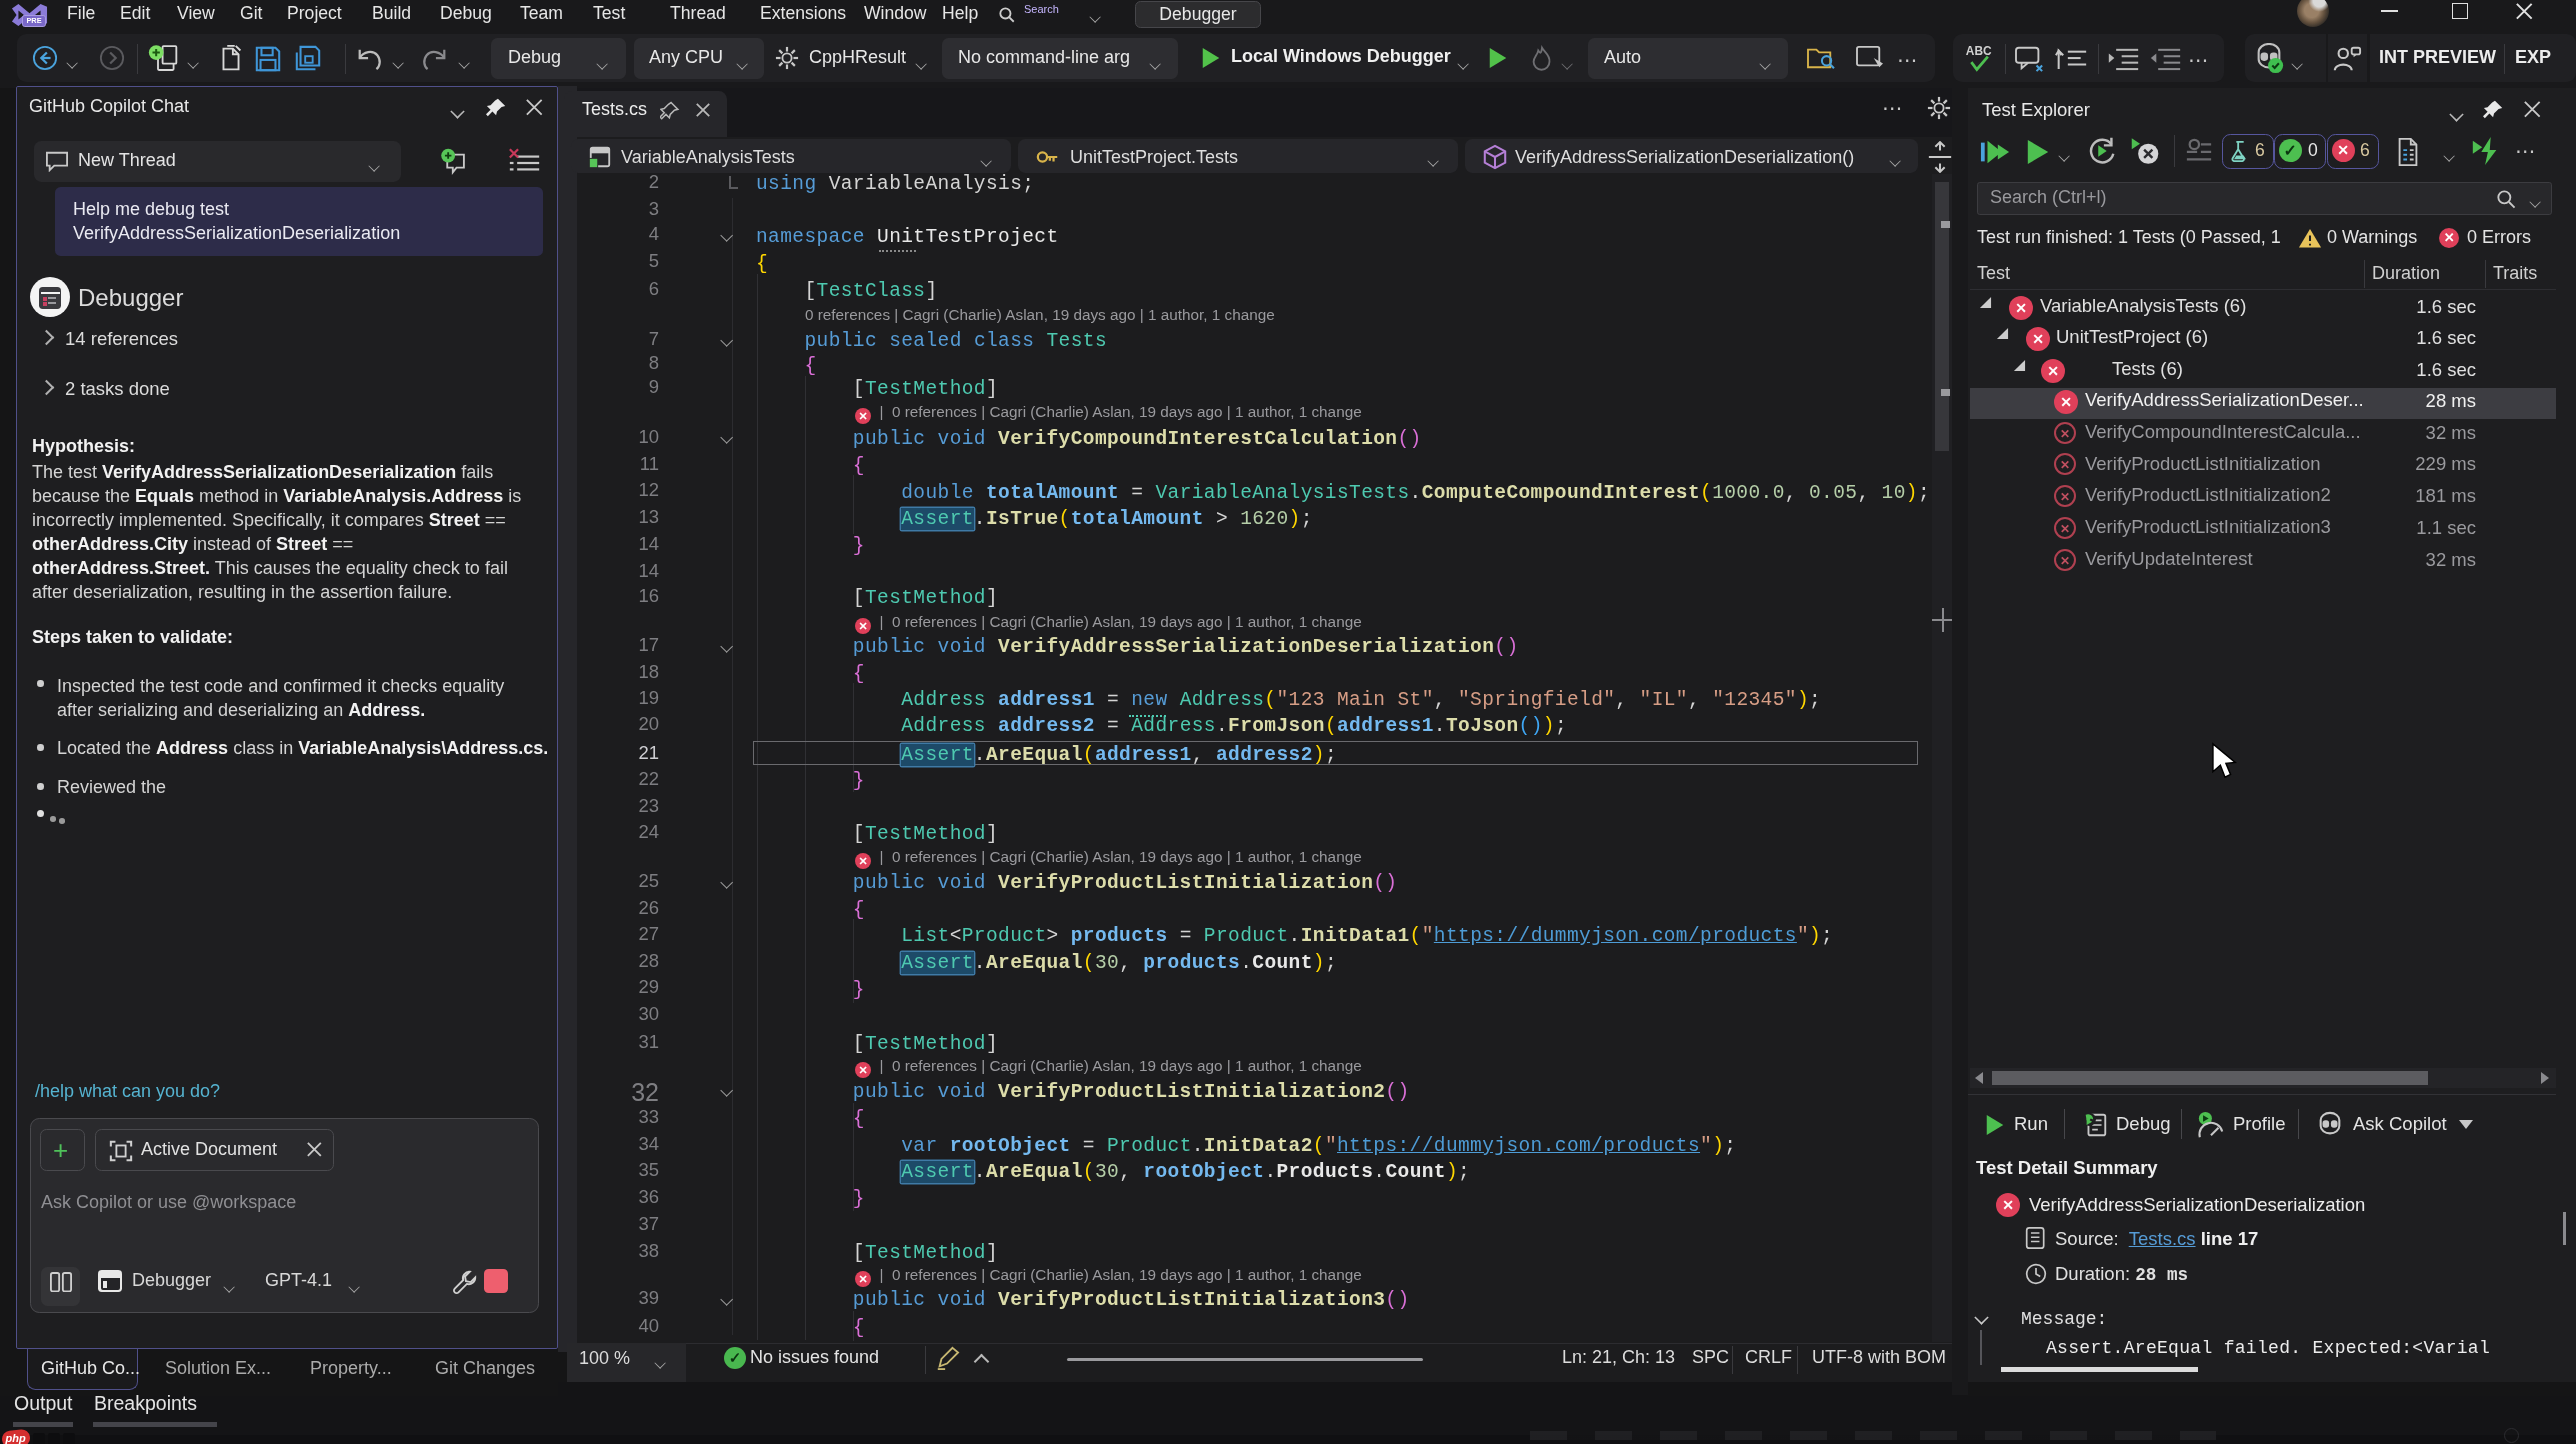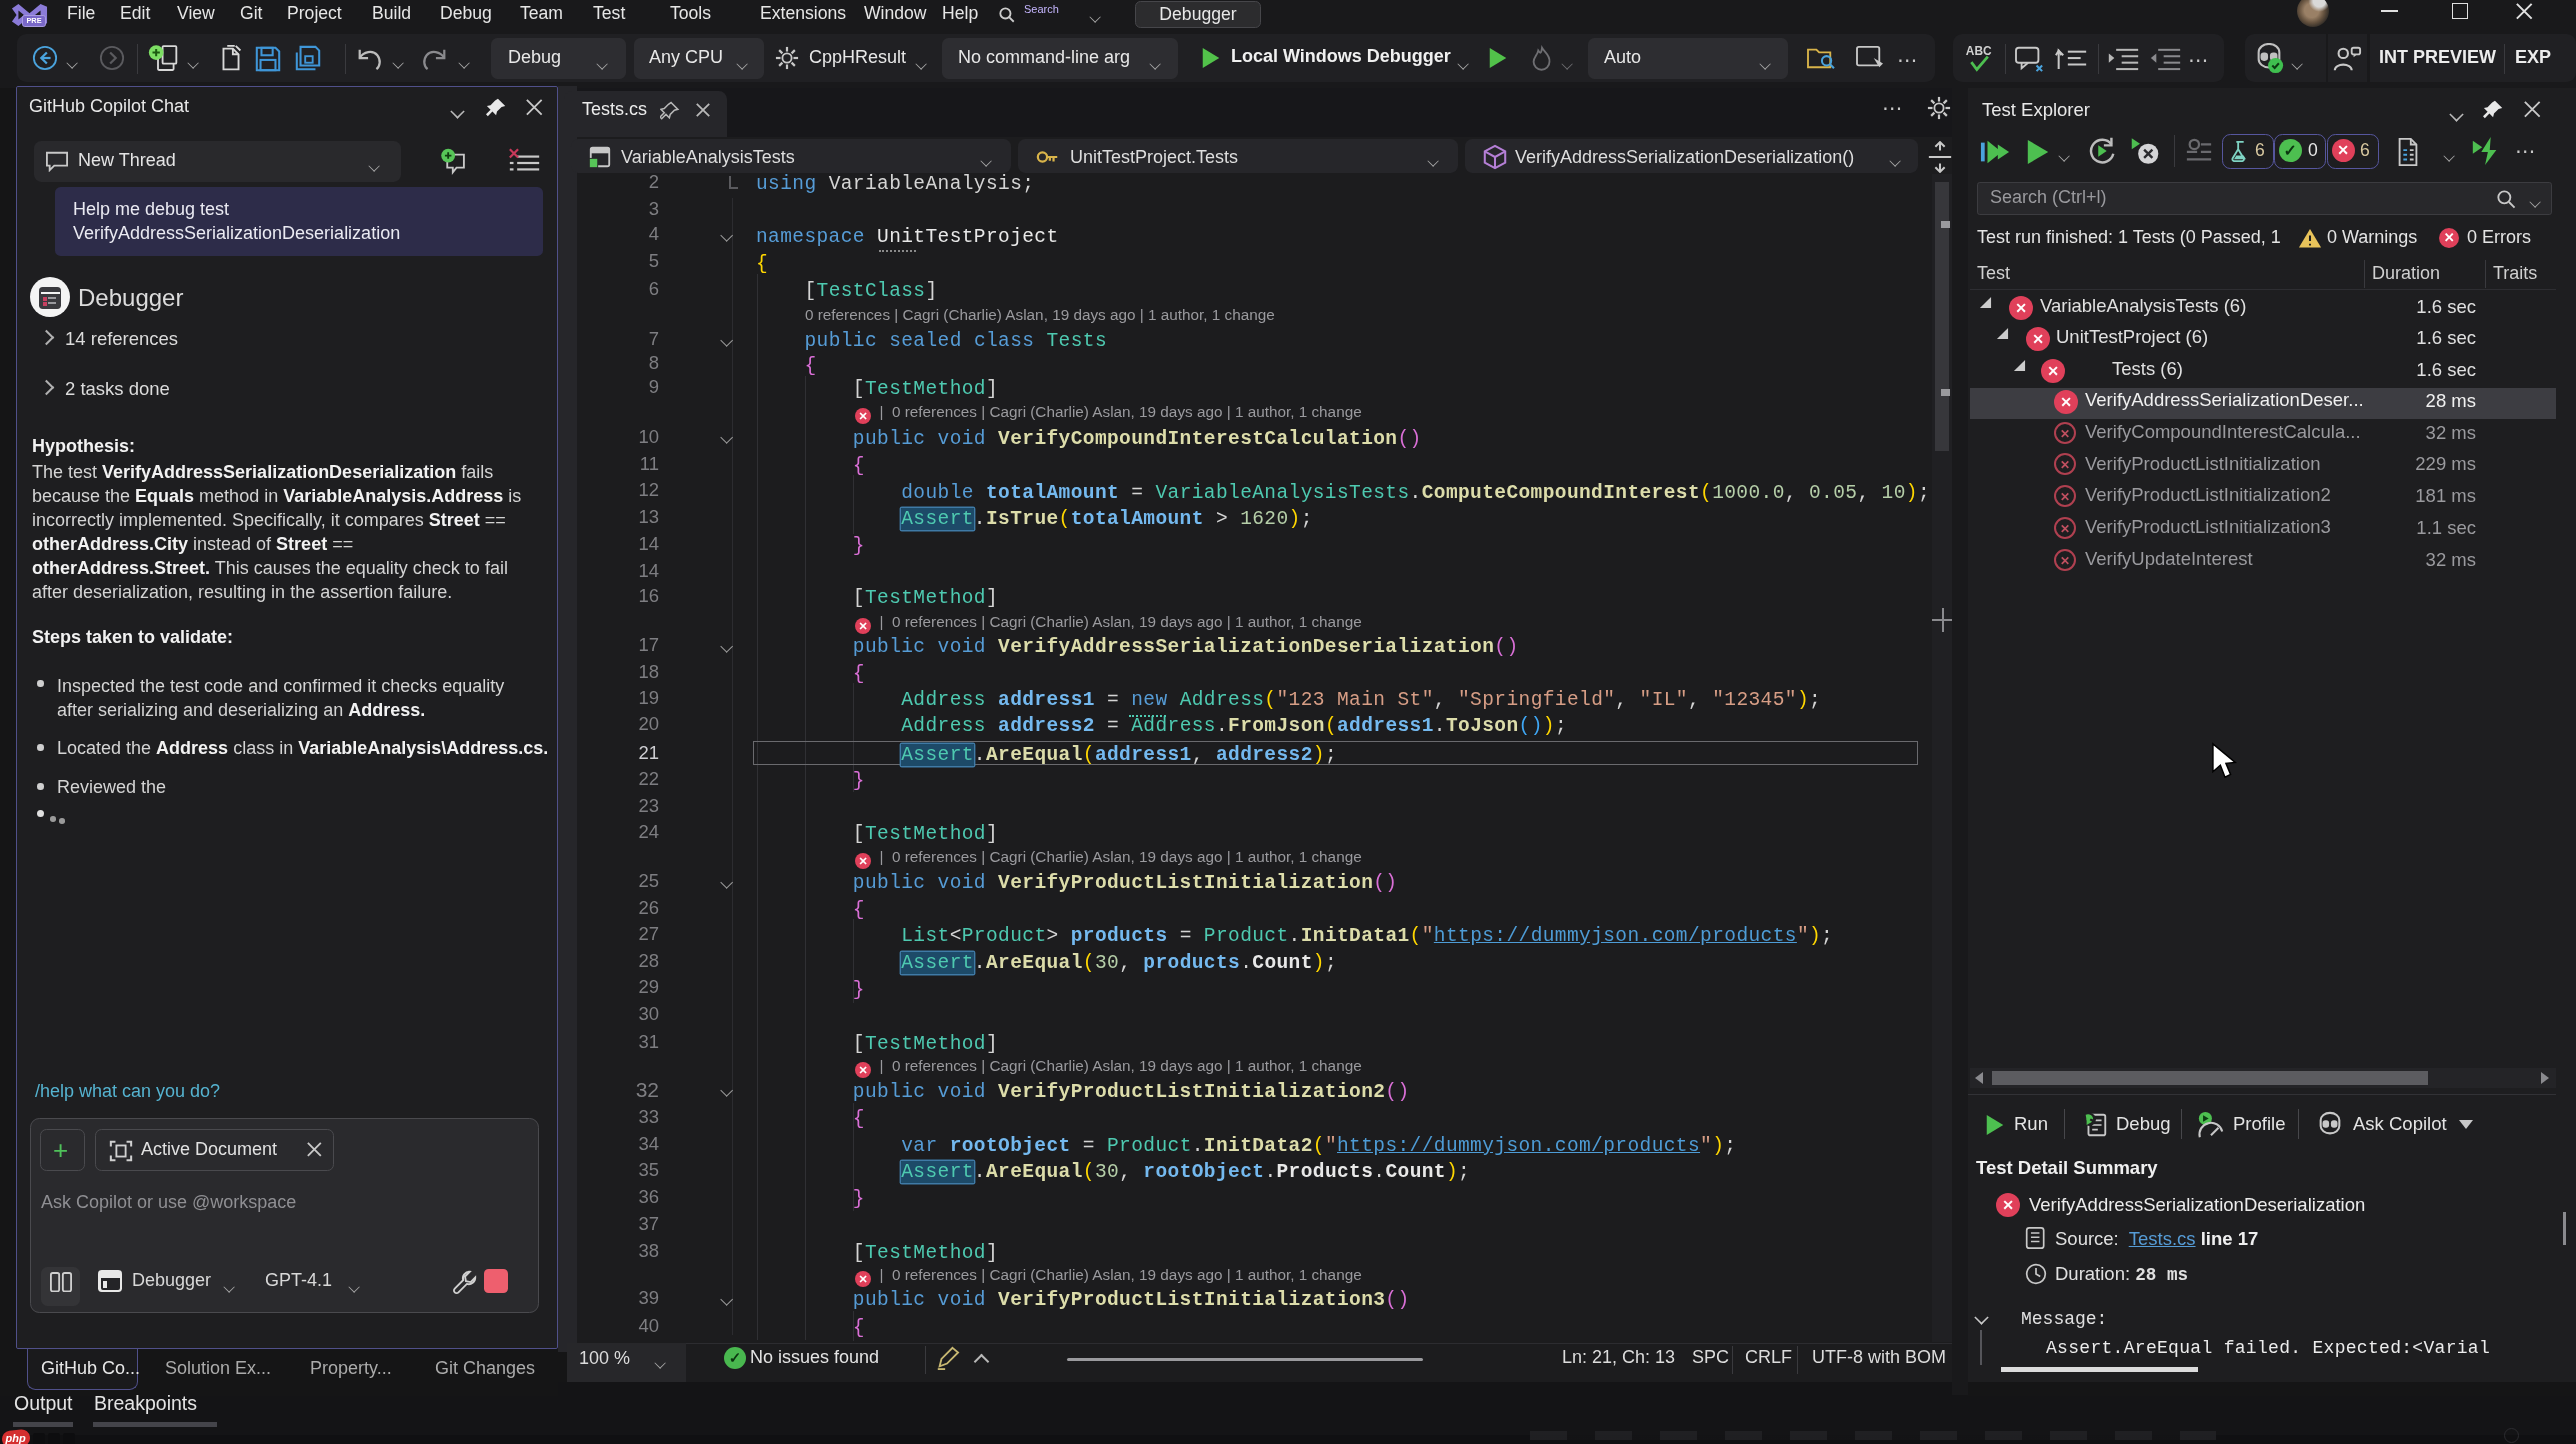--- a/index.html
+++ b/index.html
@@ -19,21 +19,21 @@
 <div class="abs" style="left:22px;top:15px;width:24px;height:12px;background:#7a68c9;border-radius:2.8px;border:0.9px solid #a79ae0;color:#fff;font-size:7.4px;font-weight:bold;text-align:center;line-height:10.2px;">PRE</div>
 <div class="abs" style="left:67px;top:2.8px;font-size:17.6px;color:#e6e6e6;">File</div>
 <div class="abs" style="left:120px;top:2.8px;font-size:17.6px;color:#e6e6e6;">Edit</div>
 <div class="abs" style="left:177px;top:2.8px;font-size:17.6px;color:#e6e6e6;">View</div>
 <div class="abs" style="left:240px;top:2.8px;font-size:17.6px;color:#e6e6e6;">Git</div>
 <div class="abs" style="left:287px;top:2.8px;font-size:17.6px;color:#e6e6e6;">Project</div>
 <div class="abs" style="left:372px;top:2.8px;font-size:17.6px;color:#e6e6e6;">Build</div>
 <div class="abs" style="left:440px;top:2.8px;font-size:17.6px;color:#e6e6e6;">Debug</div>
 <div class="abs" style="left:520px;top:2.8px;font-size:17.6px;color:#e6e6e6;">Team</div>
 <div class="abs" style="left:593px;top:2.8px;font-size:17.6px;color:#e6e6e6;">Test</div>
-<div class="abs" style="left:670px;top:2.8px;font-size:17.6px;color:#e6e6e6;">Tools</div>
+<div class="abs" style="left:670px;top:2.8px;font-size:17.6px;color:#e6e6e6;">Thread</div>
 <div class="abs" style="left:760px;top:2.8px;font-size:17.6px;color:#e6e6e6;">Extensions</div>
 <div class="abs" style="left:864px;top:2.8px;font-size:17.6px;color:#e6e6e6;">Window</div>
 <div class="abs" style="left:942px;top:2.8px;font-size:17.6px;color:#e6e6e6;">Help</div>
 <svg class="abs" style="left:998px;top:5.6px" width="17.6" height="17.6" viewBox="0 0 19 19">
     <circle cx="8" cy="8" r="5.5" fill="none" stroke="#cccccc" stroke-width="2"></circle>
     <line x1="12" y1="12" x2="17" y2="17" stroke="#cccccc" stroke-width="2"></line>
   </svg>
 <div class="abs" style="left:1024px;top:2.8px;font-size:11px;color:#c4b5fd;">Search</div>
 <div class="abs" style="left:1090px;top:8.3px;"><span class="chevsm"></span></div>
 <div class="abs" style="left:1135px;top:0.9px;width:126px;height:27px;background:#2c2c2e;border:0.9px solid #46464a;border-radius:5.6px;color:#e8e8e8;font-size:17.6px;text-align:center;line-height:25px;">Debugger</div>
@@ -411,21 +411,21 @@
 <div class="abs" style="left:756px;top:895px;white-space:pre;font-size:19.5px;letter-spacing:0.4px;line-height:27px;"><span class="mono" style="font-size:19.5px;letter-spacing:0.4px;line-height:27px;">&nbsp;&nbsp;&nbsp;&nbsp;&nbsp;&nbsp;&nbsp;&nbsp;<span style="color:#d96fd6;">{</span></span></div>
 <div class="abs" style="left:603px;top:923px;width:56px;text-align:right;font-size:18.5px;color:#7e7e82;">27</div>
 <div class="abs" style="left:756px;top:921px;white-space:pre;font-size:19.5px;letter-spacing:0.4px;line-height:27px;"><span class="mono" style="font-size:19.5px;letter-spacing:0.4px;line-height:27px;">&nbsp;&nbsp;&nbsp;&nbsp;&nbsp;&nbsp;&nbsp;&nbsp;&nbsp;&nbsp;&nbsp;&nbsp;<span style="color:#4ec9b0;">List</span><span style="color:#d4d4d4;">&lt;</span><span style="color:#4ec9b0;">Product</span><span style="color:#d4d4d4;">&gt;</span> <span style="color:#74b9ef;font-weight:bold;">products</span> <span style="color:#d4d4d4;">=</span> <span style="color:#4ec9b0;">Product</span><span style="color:#d4d4d4;">.</span><span style="color:#dcdcaa;font-weight:bold;">InitData1</span><span style="color:#ffd700;">(</span><span style="color:#d69d85;">"</span><span style="color:#4e9cd6;text-decoration:underline;">https://dummyjson.com/products</span><span style="color:#d69d85;">"</span><span style="color:#ffd700;">)</span><span style="color:#d4d4d4;">;</span></span></div>
 <div class="abs" style="left:603px;top:950px;width:56px;text-align:right;font-size:18.5px;color:#7e7e82;">28</div>
 <div class="abs" style="left:756px;top:948px;white-space:pre;font-size:19.5px;letter-spacing:0.4px;line-height:27px;"><span class="mono" style="font-size:19.5px;letter-spacing:0.4px;line-height:27px;">&nbsp;&nbsp;&nbsp;&nbsp;&nbsp;&nbsp;&nbsp;&nbsp;&nbsp;&nbsp;&nbsp;&nbsp;<span style="color:#4ec9b0;background:#1d4a68;box-shadow:0 0 0 1.4px #3f7aa6;border-radius:0.9px;">Assert</span><span style="color:#d4d4d4;">.</span><span style="color:#dcdcaa;font-weight:bold;">AreEqual</span><span style="color:#ffd700;">(</span><span style="color:#b5cea8;">30</span><span style="color:#d4d4d4;">,</span> <span style="color:#74b9ef;font-weight:bold;">products</span><span style="color:#d4d4d4;">.</span><span style="color:#e8e8e8;font-weight:bold;">Count</span><span style="color:#ffd700;">)</span><span style="color:#d4d4d4;">;</span></span></div>
 <div class="abs" style="left:603px;top:976px;width:56px;text-align:right;font-size:18.5px;color:#7e7e82;">29</div>
 <div class="abs" style="left:756px;top:975px;white-space:pre;font-size:19.5px;letter-spacing:0.4px;line-height:27px;"><span class="mono" style="font-size:19.5px;letter-spacing:0.4px;line-height:27px;">&nbsp;&nbsp;&nbsp;&nbsp;&nbsp;&nbsp;&nbsp;&nbsp;<span style="color:#d96fd6;">}</span></span></div>
 <div class="abs" style="left:603px;top:1003px;width:56px;text-align:right;font-size:18.5px;color:#7e7e82;">30</div>
 <div class="abs" style="left:603px;top:1031px;width:56px;text-align:right;font-size:18.5px;color:#7e7e82;">31</div>
 <div class="abs" style="left:756px;top:1029px;white-space:pre;font-size:19.5px;letter-spacing:0.4px;line-height:27px;"><span class="mono" style="font-size:19.5px;letter-spacing:0.4px;line-height:27px;">&nbsp;&nbsp;&nbsp;&nbsp;&nbsp;&nbsp;&nbsp;&nbsp;<span style="color:#d4d4d4;">[</span><span style="color:#4ec9b0;">TestMethod</span><span style="color:#d4d4d4;">]</span></span></div>
-<div class="abs" style="left:603px;top:1078px;width:56px;text-align:right;font-size:21px;color:#7e7e82;">32</div>
+<div class="abs" style="left:603px;top:1078px;width:56px;text-align:right;font-size:25px;color:#7e7e82;">32</div>
 <div class="abs" style="left:756px;top:1077px;white-space:pre;font-size:19.5px;letter-spacing:0.4px;line-height:27px;"><span class="mono" style="font-size:19.5px;letter-spacing:0.4px;line-height:27px;">&nbsp;&nbsp;&nbsp;&nbsp;&nbsp;&nbsp;&nbsp;&nbsp;<span style="color:#569cd6;">public</span> <span style="color:#569cd6;">void</span> <span style="color:#dcdcaa;font-weight:bold;">VerifyProductListInitialization2</span><span style="color:#d96fd6;">()</span></span></div>
 <div class="abs" style="left:603px;top:1106px;width:56px;text-align:right;font-size:18.5px;color:#7e7e82;">33</div>
 <div class="abs" style="left:756px;top:1104px;white-space:pre;font-size:19.5px;letter-spacing:0.4px;line-height:27px;"><span class="mono" style="font-size:19.5px;letter-spacing:0.4px;line-height:27px;">&nbsp;&nbsp;&nbsp;&nbsp;&nbsp;&nbsp;&nbsp;&nbsp;<span style="color:#d96fd6;">{</span></span></div>
 <div class="abs" style="left:603px;top:1133px;width:56px;text-align:right;font-size:18.5px;color:#7e7e82;">34</div>
 <div class="abs" style="left:756px;top:1131px;white-space:pre;font-size:19.5px;letter-spacing:0.4px;line-height:27px;"><span class="mono" style="font-size:19.5px;letter-spacing:0.4px;line-height:27px;">&nbsp;&nbsp;&nbsp;&nbsp;&nbsp;&nbsp;&nbsp;&nbsp;&nbsp;&nbsp;&nbsp;&nbsp;<span style="color:#569cd6;">var</span> <span style="color:#74b9ef;font-weight:bold;">rootObject</span> <span style="color:#d4d4d4;">=</span> <span style="color:#4ec9b0;">Product</span><span style="color:#d4d4d4;">.</span><span style="color:#dcdcaa;font-weight:bold;">InitData2</span><span style="color:#ffd700;">(</span><span style="color:#d69d85;">"</span><span style="color:#4e9cd6;text-decoration:underline;">https://dummyjson.com/products</span><span style="color:#d69d85;">"</span><span style="color:#ffd700;">)</span><span style="color:#d4d4d4;">;</span></span></div>
 <div class="abs" style="left:603px;top:1159px;width:56px;text-align:right;font-size:18.5px;color:#7e7e82;">35</div>
 <div class="abs" style="left:756px;top:1157px;white-space:pre;font-size:19.5px;letter-spacing:0.4px;line-height:27px;"><span class="mono" style="font-size:19.5px;letter-spacing:0.4px;line-height:27px;">&nbsp;&nbsp;&nbsp;&nbsp;&nbsp;&nbsp;&nbsp;&nbsp;&nbsp;&nbsp;&nbsp;&nbsp;<span style="color:#4ec9b0;background:#1d4a68;box-shadow:0 0 0 1.4px #3f7aa6;border-radius:0.9px;">Assert</span><span style="color:#d4d4d4;">.</span><span style="color:#dcdcaa;font-weight:bold;">AreEqual</span><span style="color:#ffd700;">(</span><span style="color:#b5cea8;">30</span><span style="color:#d4d4d4;">,</span> <span style="color:#74b9ef;font-weight:bold;">rootObject</span><span style="color:#d4d4d4;">.</span><span style="color:#e8e8e8;font-weight:bold;">Products</span><span style="color:#d4d4d4;">.</span><span style="color:#e8e8e8;font-weight:bold;">Count</span><span style="color:#ffd700;">)</span><span style="color:#d4d4d4;">;</span></span></div>
 <div class="abs" style="left:603px;top:1186px;width:56px;text-align:right;font-size:18.5px;color:#7e7e82;">36</div>
 <div class="abs" style="left:756px;top:1184px;white-space:pre;font-size:19.5px;letter-spacing:0.4px;line-height:27px;"><span class="mono" style="font-size:19.5px;letter-spacing:0.4px;line-height:27px;">&nbsp;&nbsp;&nbsp;&nbsp;&nbsp;&nbsp;&nbsp;&nbsp;<span style="color:#d96fd6;">}</span></span></div>
 <div class="abs" style="left:603px;top:1213px;width:56px;text-align:right;font-size:18.5px;color:#7e7e82;">37</div>

